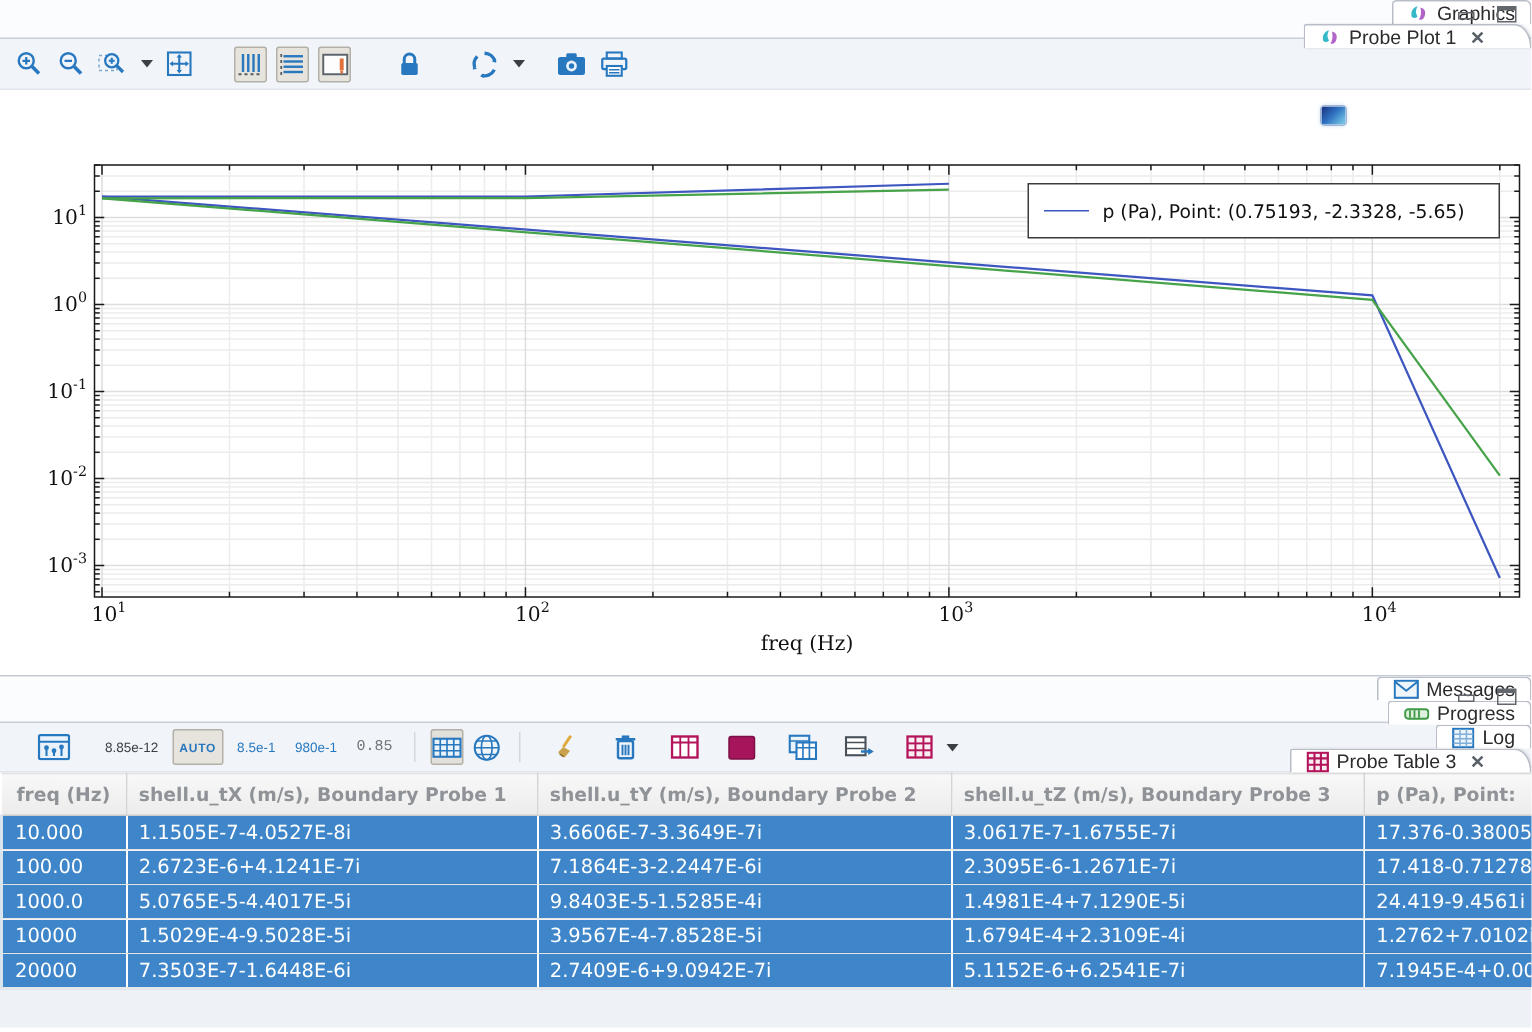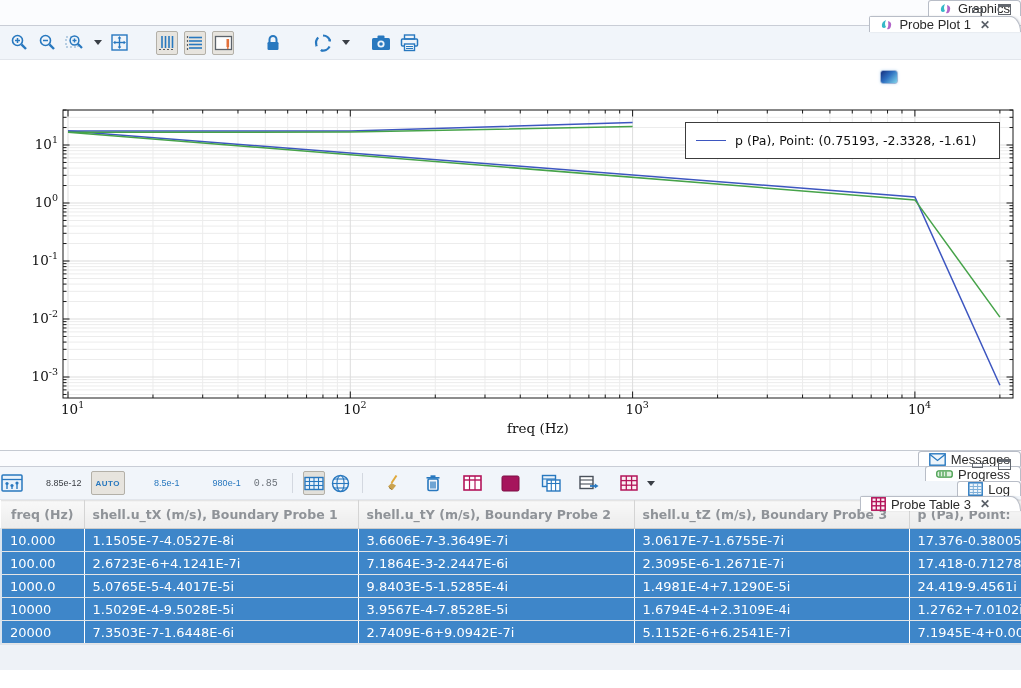--- a/index.html
+++ b/index.html
@@ -2,45 +2,45 @@
 <html><head>
 <meta charset="utf-8">
 <style>
   * { margin:0; padding:0; box-sizing:border-box; }
   html,body { width:1021px; height:688px; font-family:"Liberation Sans", sans-serif; background:#fff; overflow:hidden; }
   .panel { position:relative; }
 
   
   .tabbar { display:flex; align-items:flex-end; background:#fbfcfe; border-bottom:1px solid #c9cdd6; position:relative;flex-direction:column; }
   #gfx-tabbar { height:26px; }
-  #bot-tabbar { height:17px; border-top:1px solid #c5cad2; }
+  #bot-tabbar { height:32px; border-top:1px solid #c5cad2; }
   .tab { display:flex; align-items:center; gap:5px; height:100%; padding:0 10px; background:#fff;
          border:1px solid #b8bdc7; border-bottom:none; border-top-left-radius:3px; border-top-right-radius:4px;
          font-size:13px; color:#2b2b2b; cursor:default; white-space:nowrap; }
   .tab + .tab { margin-left:2px; }
   .tab.active { border-top-right-radius:18px 26px; padding-right:30px; box-shadow:1px 0 2px rgba(0,0,0,.12); z-index:2; }
   .tab .close { font-size:12px; color:#5a6068; margin-left:4px; font-weight:bold; }
   .winctl { position:absolute; right:10px; top:4px; display:flex; gap:14px; }
   .winctl .wbtn { width:13px; height:11px; position:relative; }
   .wbtn.min::after { content:""; position:absolute; left:1px; right:1px; top:4px; height:3px; border:1px solid #62676e; }
   .wbtn.max::after { content:""; position:absolute; inset:0; border:1px solid #62676e; border-top-width:3px; }
 
   
   .toolbar { display:flex; align-items:center; background:#f1f5fa; border-bottom:1px solid #e2e6ec; }
   #gfx-toolbar { height:34px; padding-left:8px; gap:6px; }
-  #bot-toolbar { height:33px; padding-left:0; gap:5px; }
+  #bot-toolbar { height:33px; padding-left:24px; gap:5px; }
   .tbtn { display:flex; align-items:center; justify-content:center; min-width:22px; height:24px; border-radius:2px; border:1px solid transparent; }
   .tbtn.pressed { background:#e7e4de; border-color:#b3b0a8; }
   .tbtn.pressed2 { background:#e2e0da; border-color:#b3b0a8; }
   .sep { width:1px; height:20px; background:#d3d8e0; margin:0 5px; }
   .caret { width:0; height:0; border-left:4px solid transparent; border-right:4px solid transparent; border-top:5px solid #3a3f46; margin-left:2px; }
   .numfmt { font-size:9px; line-height:9px; text-align:left; padding:0 3px; }
   .numfmt .l1,.numfmt .l2 { display:block; }
   .numfmt.dark { color:#3c4046; }
-  .numfmt.blue { color:#2878bf;margin-left:20px; }
+  .numfmt.blue { color:#2878bf; }
   .numfmt.gray { color:#6e747c; font-size:10px;font-family:Liberation Mono, monospace; }
   .autobtn { font-size:8px; font-weight:bold; color:#2878bf; letter-spacing:.5px; padding:0 4px; }
 
   
   #canvas { position:relative; width:910px; height:390px; background:#fff; }
   #plot-svg { position:absolute; left:0; top:0; }
   #float-icon { position:absolute; right:12px; top:10px; width:18px; height:14px; border-radius:3px;
                 background:linear-gradient(135deg,#16307e 0%,#2e6fc0 45%,#7fd4ea 100%); border:1px solid #9fb6d8; box-shadow:0 0 3px #cfe2f2; }
   #legend { position:absolute; left:685px; top:62px; width:315px; background:#fff; border:1px solid #3c3c3c; padding:5px 8px 6px 10px; }
   .legend-row { display:flex; align-items:center; gap:9px; height:24px; }
@@ -426,21 +426,21 @@
         <text x="61" y="354" text-anchor="start" font-size="13.5" font-family="DejaVu Serif, serif" fill="#111"><tspan>10</tspan><tspan dy="-6" font-size="9.5">1</tspan></text>
         <text x="343.3" y="354" text-anchor="start" font-size="13.5" font-family="DejaVu Serif, serif" fill="#111"><tspan>10</tspan><tspan dy="-6" font-size="9.5">2</tspan></text>
         <text x="625.6" y="354" text-anchor="start" font-size="13.5" font-family="DejaVu Serif, serif" fill="#111"><tspan>10</tspan><tspan dy="-6" font-size="9.5">3</tspan></text>
         <text x="907.9000000000001" y="354" text-anchor="start" font-size="13.5" font-family="DejaVu Serif, serif" fill="#111"><tspan>10</tspan><tspan dy="-6" font-size="9.5">4</tspan></text>
         <text x="538" y="373" text-anchor="middle" font-size="13.5" font-family="DejaVu Serif, serif" fill="#111">freq (Hz)</text>
       </svg>
     <div id="float-icon"></div>
     <div id="legend">
       <div class="legend-row">
         <span class="legend-swatch" id="sw0" style="border-top-color: rgb(61, 86, 192);"></span>
-        <span class="legend-label">p (Pa), Point: (0.75193, -2.3328, -1.61)</span>
+        <span class="legend-label">p (Pa), Point: (0.75193, -2.3328, -5.65)</span>
       </div>
     </div>
   </div>
 </div>
 
 <div class="panel">
 
   <div class="tabbar" id="bot-tabbar">
     <div class="tab" style="margin-left:2px">
       <span>

